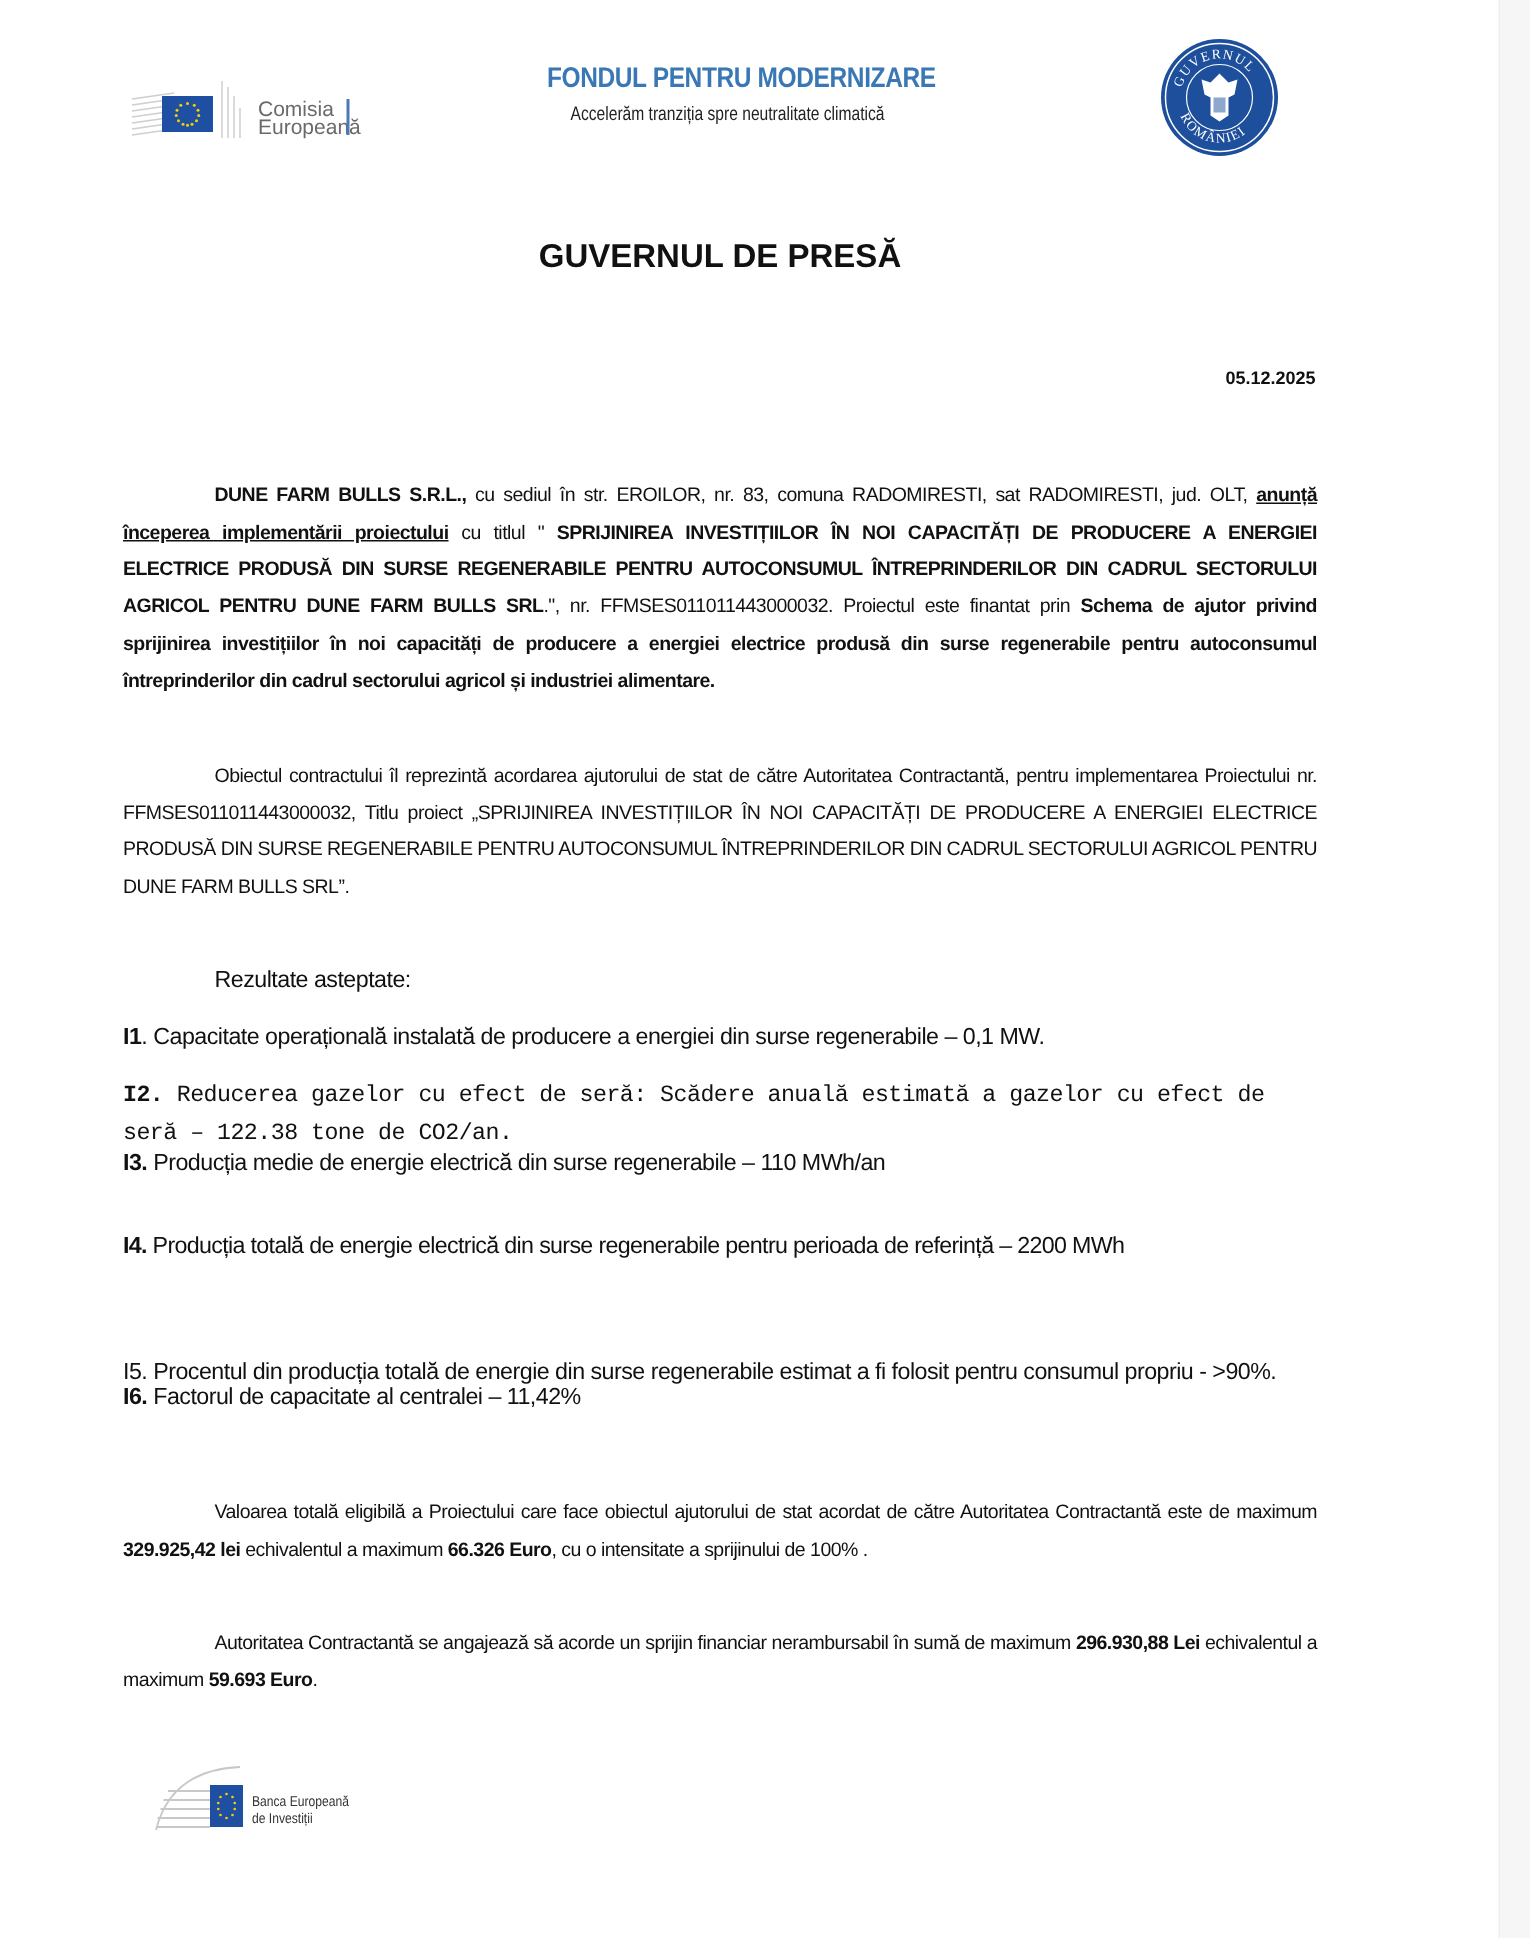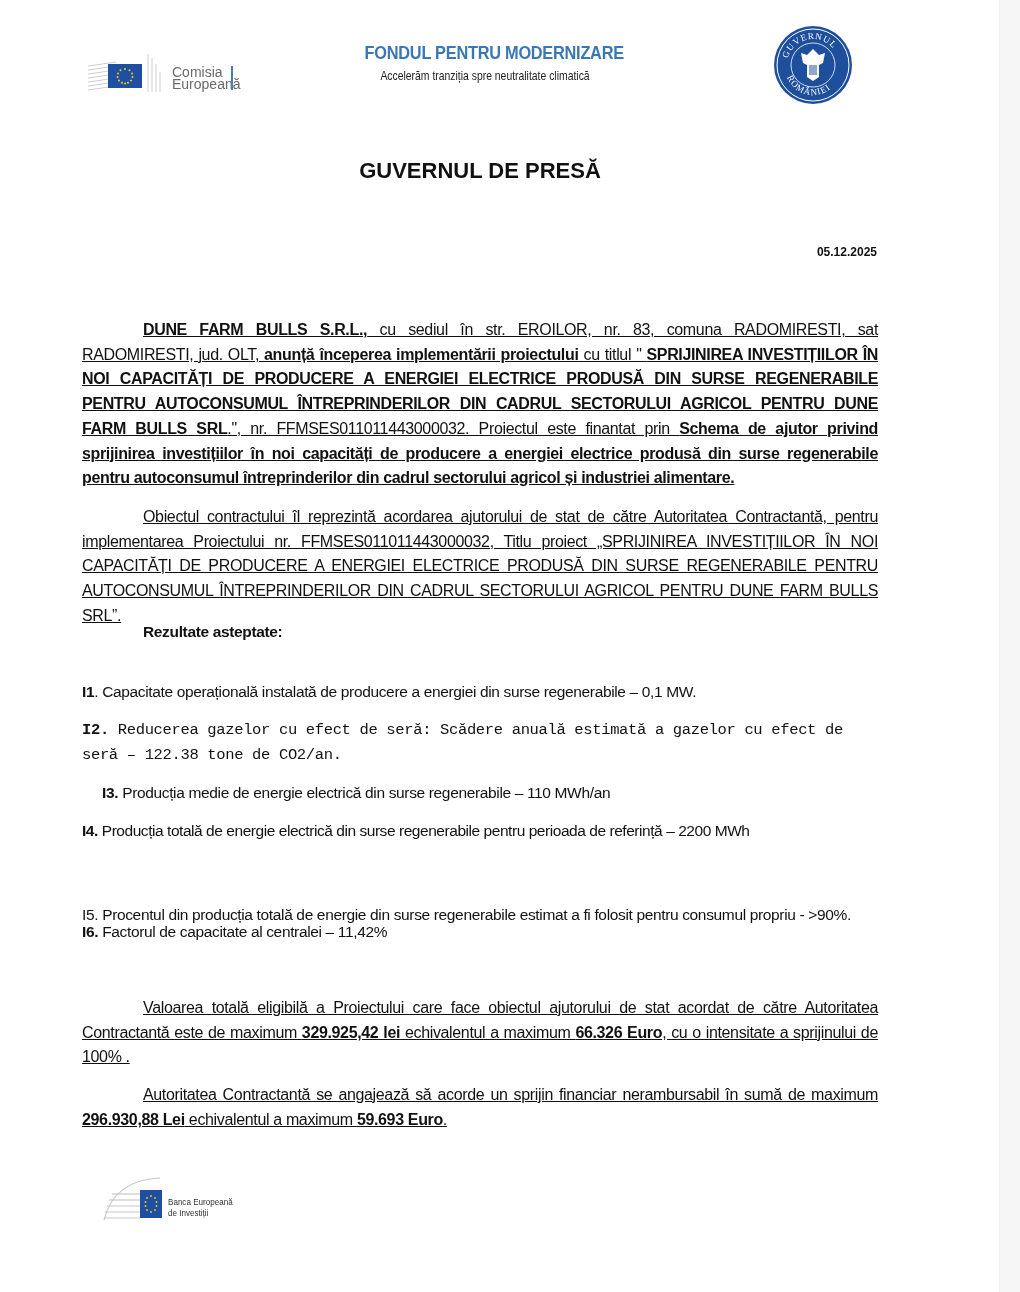--- a/index.html
+++ b/index.html
@@ -12,21 +12,21 @@
   .logo-ec .bldg { position: absolute; left: 0; top: 4px; width: 80px; height: 40px; }
   .logo-ec .flag { position: absolute; left: 22px; top: 16px; width: 34px; height: 24px; background: #1f4fa3; }
   .logo-ec .txt { position: absolute; left: 86px; top: 18px; font-size: 14px; line-height: 12px; color: #6a6a6a; }
   .logo-ec .bar { position: absolute; left: 145px; top: 18px; width: 2px; height: 24px; background: #4b7bb5; }
   .fund { position: absolute; left: 345px; top: 42px; width: 280px; text-align: center; }
   .fund .t1 { font-family: "Liberation Sans Narrow", "Liberation Sans", sans-serif; font-weight: bold; font-size: 19px; color: #3a78b5; letter-spacing: -0.3px; transform: scaleX(0.86); transform-origin: center; white-space: nowrap; }
   .fund .t2 { font-size: 13px; color: #222; margin-top: 4px; transform: scaleX(0.8); transform-origin: center; white-space: nowrap; }
   .seal { position: absolute; left: 773px; top: 25px; width: 80px; height: 80px; }
   .title { position: absolute; left: 0; width: 960px; top: 158px; text-align: center; font-size: 22px; font-weight: bold; }
   .date { position: absolute; right: 143px; top: 245px; font-size: 12px; font-weight: bold; }
-  .para { position: absolute; left: 82px; width: 796px; font-size: 16px; line-height: 24.7px; text-align: justify; font-family: "Liberation Sans Narrow", "Liberation Sans", sans-serif; text-decoration: underline; }
+  .para { position: absolute; left: 82px; width: 796px; font-size: 13px; line-height: 24.7px; text-align: justify; font-family: "Liberation Sans Narrow", "Liberation Sans", sans-serif; }
   .para .indent { display: inline-block; width: 61px; }
   .para b { font-weight: bold; }
   .para u { text-decoration: underline; }
   .cond { letter-spacing: -0.35px; }
   .item { position: absolute; left: 82px; width: 796px; font-size: 15.5px; line-height: 24.7px; letter-spacing: -0.35px; }
   .logo-eib { position: absolute; left: 100px; top: 1172px; width: 150px; height: 56px; }
   .logo-eib .arc { position: absolute; left: 0; top: 0; width: 60px; height: 50px; }
   .logo-eib .flag { position: absolute; left: 40px; top: 18px; width: 22px; height: 28px; background: #1f4fa3; }
   .logo-eib .txt { position: absolute; left: 68px; top: 24px; font-size: 9.5px; line-height: 11px; color: #333; transform: scaleX(0.85); transform-origin: left; white-space: nowrap; }
 </style>
@@ -99,27 +99,27 @@
 <div class="date">05.12.2025</div>
 
 <div class="para cond" style="top:318px;">
   <span class="indent"></span><b>DUNE FARM BULLS S.R.L.,</b><span> cu sediul în str. EROILOR, nr. 83, comuna RADOMIRESTI, sat RADOMIRESTI, jud. OLT, </span><b><u>anunță începerea implementării proiectului</u></b><span> cu titlul " </span><b>SPRIJINIREA INVESTIȚIILOR ÎN NOI CAPACITĂȚI DE PRODUCERE A ENERGIEI ELECTRICE PRODUSĂ DIN SURSE REGENERABILE PENTRU AUTOCONSUMUL ÎNTREPRINDERILOR DIN CADRUL SECTORULUI AGRICOL PENTRU DUNE FARM BULLS SRL</b><span>.", nr. FFMSES011011443000032. Proiectul este finantat prin </span><b>Schema de ajutor privind sprijinirea investițiilor în noi capacități de producere a energiei electrice produsă din surse regenerabile pentru autoconsumul întreprinderilor din cadrul sectorului agricol și industriei alimentare.</b>
 </div>
 
 <div class="para cond" style="top:505px;">
   <span class="indent"></span><span>Obiectul contractului îl reprezintă acordarea ajutorului de stat de către Autoritatea Contractantă, pentru implementarea Proiectului nr. FFMSES011011443000032, Titlu proiect „SPRIJINIREA INVESTIȚIILOR ÎN NOI CAPACITĂȚI DE PRODUCERE A ENERGIEI ELECTRICE PRODUSĂ DIN SURSE REGENERABILE PENTRU AUTOCONSUMUL ÎNTREPRINDERILOR DIN CADRUL SECTORULUI AGRICOL PENTRU DUNE FARM BULLS SRL”.</span>
 </div>
 
-<div class="item" style="top:620px; font-weight:bold; padding-left:61px; width:735px;">
+<div class="item" style="top:642px; font-weight:normal; padding-left:61px; width:735px;">
   <span>Rezultate asteptate:</span>
 </div>
 
 <div class="item" style="top:680px;"><b>I1</b><span>.</span><span> Capacitate operațională instalată de producere a energiei din surse regenerabile – 0,1 MW.</span></div>
 <div class="item" style="top:718px;font-family:Liberation Mono, monospace;"><b>I2.</b><span> Reducerea gazelor cu efect de seră: Scădere anuală estimată a gazelor cu efect de seră – 122.38 tone de CO2/an.</span></div>
-<div class="item" style="top:781px;margin-left:20px;"><b>I3.</b><span> Producția medie de energie electrică din surse regenerabile – 110 MWh/an</span></div>
+<div class="item" style="top:764px;"><b>I3.</b><span> Producția medie de energie electrică din surse regenerabile – 110 MWh/an</span></div>
 <div class="item" style="top:819px; letter-spacing:-0.45px;"><b>I4.</b><span> Producția totală de energie electrică din surse regenerabile pentru perioada de referință – 2200 MWh</span></div>
 <div class="item" style="top:857px;margin-top:46px;"><span>I5. Procentul din producția totală de energie din surse regenerabile estimat a fi folosit pentru consumul propriu - &gt;90%.</span></div>
 <div class="item" style="top:920px;"><b>I6.</b><span> Factorul de capacitate al centralei – 11,42%</span></div>
 
 <div class="para cond" style="top:996px;">
   <span class="indent"></span><span>Valoarea totală eligibilă a Proiectului care face obiectul ajutorului de stat acordat de către Autoritatea Contractantă este de maximum </span><b>329.925,42 lei</b><span> echivalentul a maximum </span><b>66.326 Euro</b><span>, cu o intensitate a sprijinului de 100% .</span>
 </div>
 
 <div class="para cond" style="top:1083px;">
   <span class="indent"></span><span>Autoritatea Contractantă se angajează să acorde un sprijin financiar nerambursabil în sumă de maximum </span><b>296.930,88 Lei</b><span> echivalentul a maximum </span><b>59.693 Euro</b><span>.</span>

